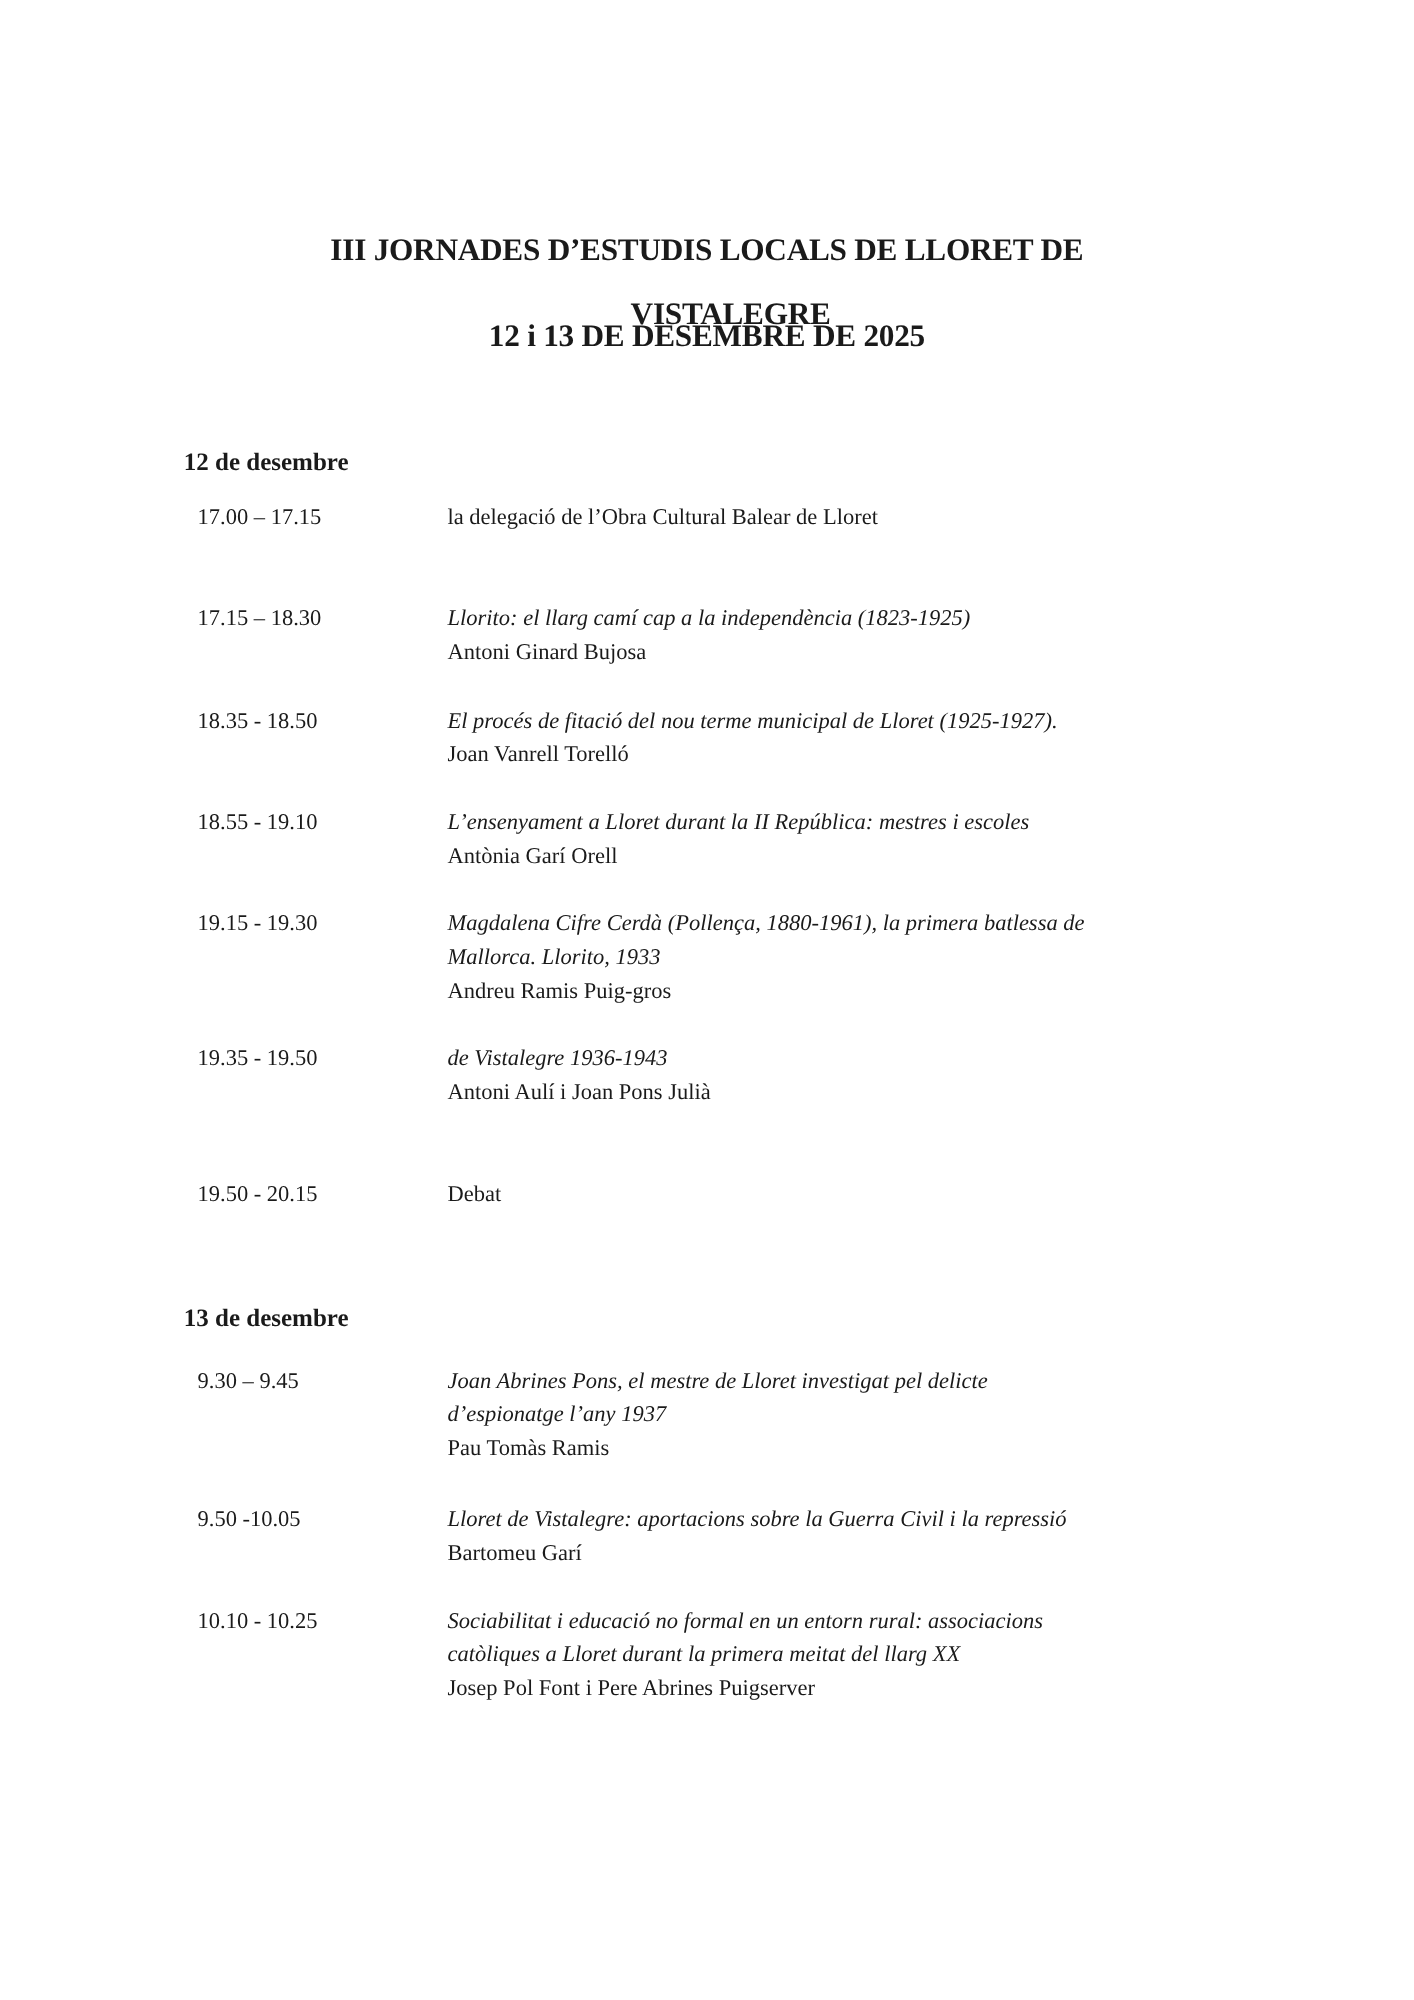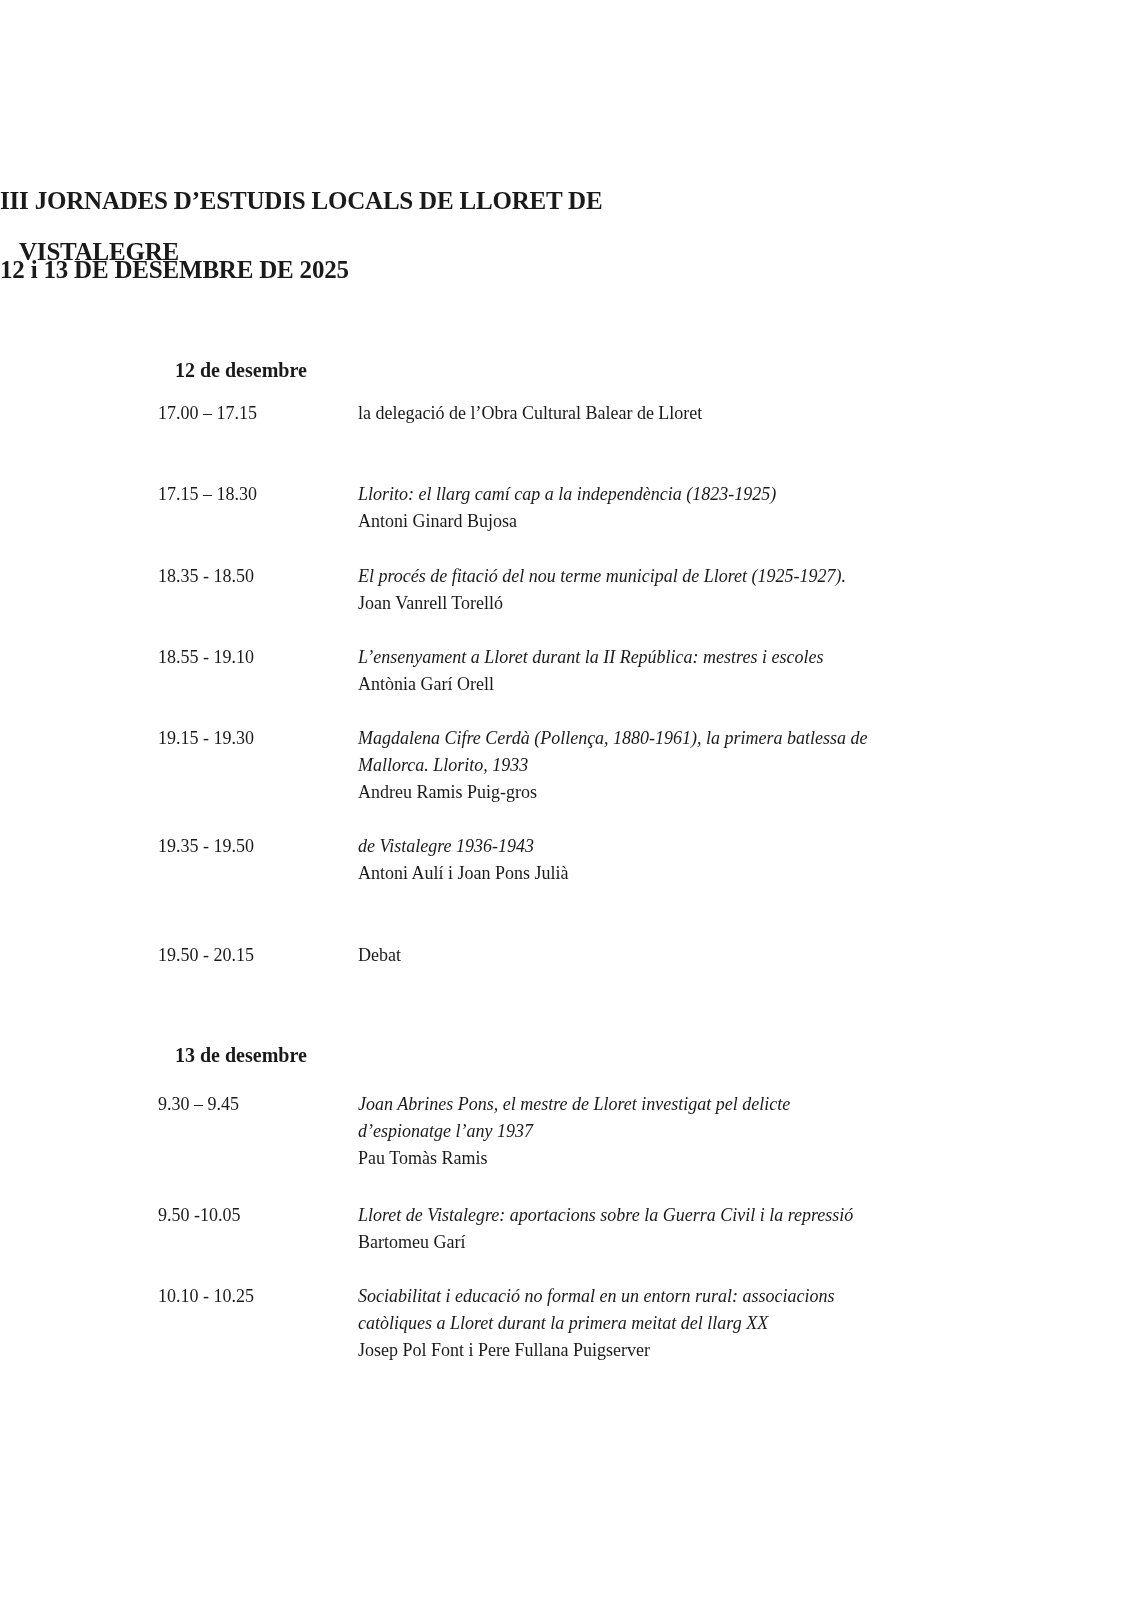--- a/index.html
+++ b/index.html
@@ -2,28 +2,28 @@
 <html><head>
   <meta charset="utf-8">
   <style>
     html, body { margin: 0; padding: 0; background: #ffffff; }
     body {
       width: 1131px; height: 1600px; position: relative; overflow: hidden;
       font-family: "Liberation Serif", "DejaVu Serif", serif;
       color: #1a1a1a;
     }
     .title {
-      position: absolute; left: 0; width: 1131px; text-align: left;
+      position: absolute; left: 0; width: 1131px; text-align: center;
       font-weight: bold; font-size: 25px; line-height: 36px; letter-spacing: -0.2px;
     }
     .t1 { top: 183px; }
     .t2 { top: 234px; padding-left: 19px; }
     .date-title { top: 252px; }
     .day-heading {
-      position: absolute; left: 175px; font-weight: bold; font-size: 20px; line-height: 26px;
+      position: absolute; left: 147px; font-weight: bold; font-size: 20px; line-height: 26px;
     }
     .row { position: absolute; left: 0; width: 1131px; }
     .time {
       position: absolute; left: 158px; font-size: 18px; line-height: 27px; white-space: nowrap;
     }
     .desc {
       position: absolute; left: 358px; width: 620px; font-size: 18px; line-height: 27px;
     }
     .desc .line { display: block; white-space: nowrap; }
     .it { font-style: italic; }
@@ -110,16 +110,16 @@
       <span class="line it">Lloret de Vistalegre: aportacions sobre la Guerra Civil i la repressió</span>
       <span class="line">Bartomeu Garí</span>
     </div>
   </div>
 
   <div class="row" style="top:1283px;">
     <div class="time">10.10 - 10.25</div>
     <div class="desc">
       <span class="line it">Sociabilitat i educació no formal en un entorn rural: associacions</span>
       <span class="line it">catòliques a Lloret durant la primera meitat del llarg XX</span>
-      <span class="line">Josep Pol Font i Pere Fullana Puigserver</span>
+      <span class="line">Josep Pol Font i Pere Abrines Puigserver</span>
     </div>
   </div>
 </div>
 
 </body></html>

